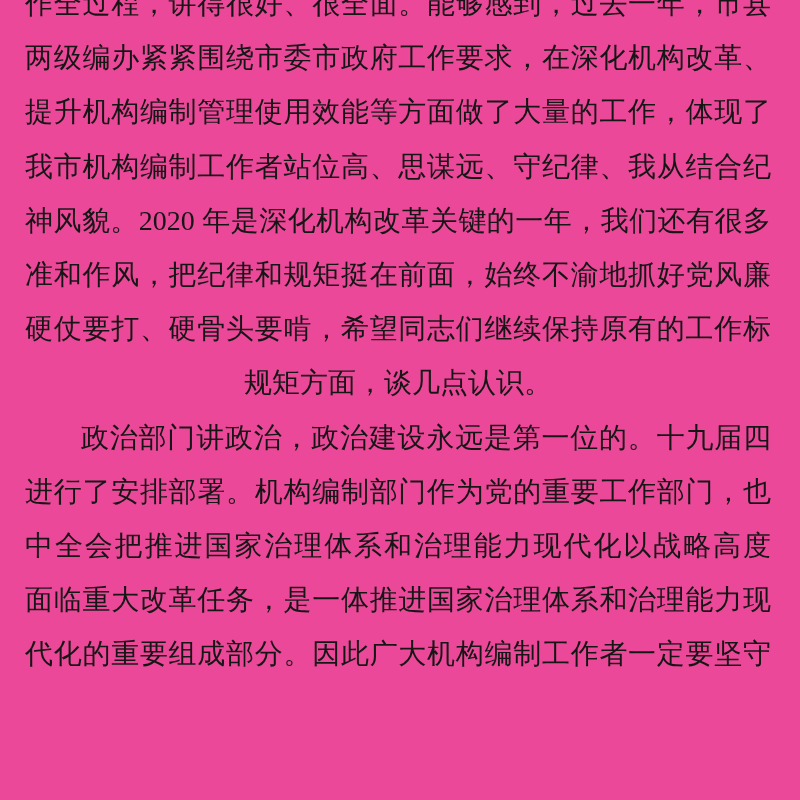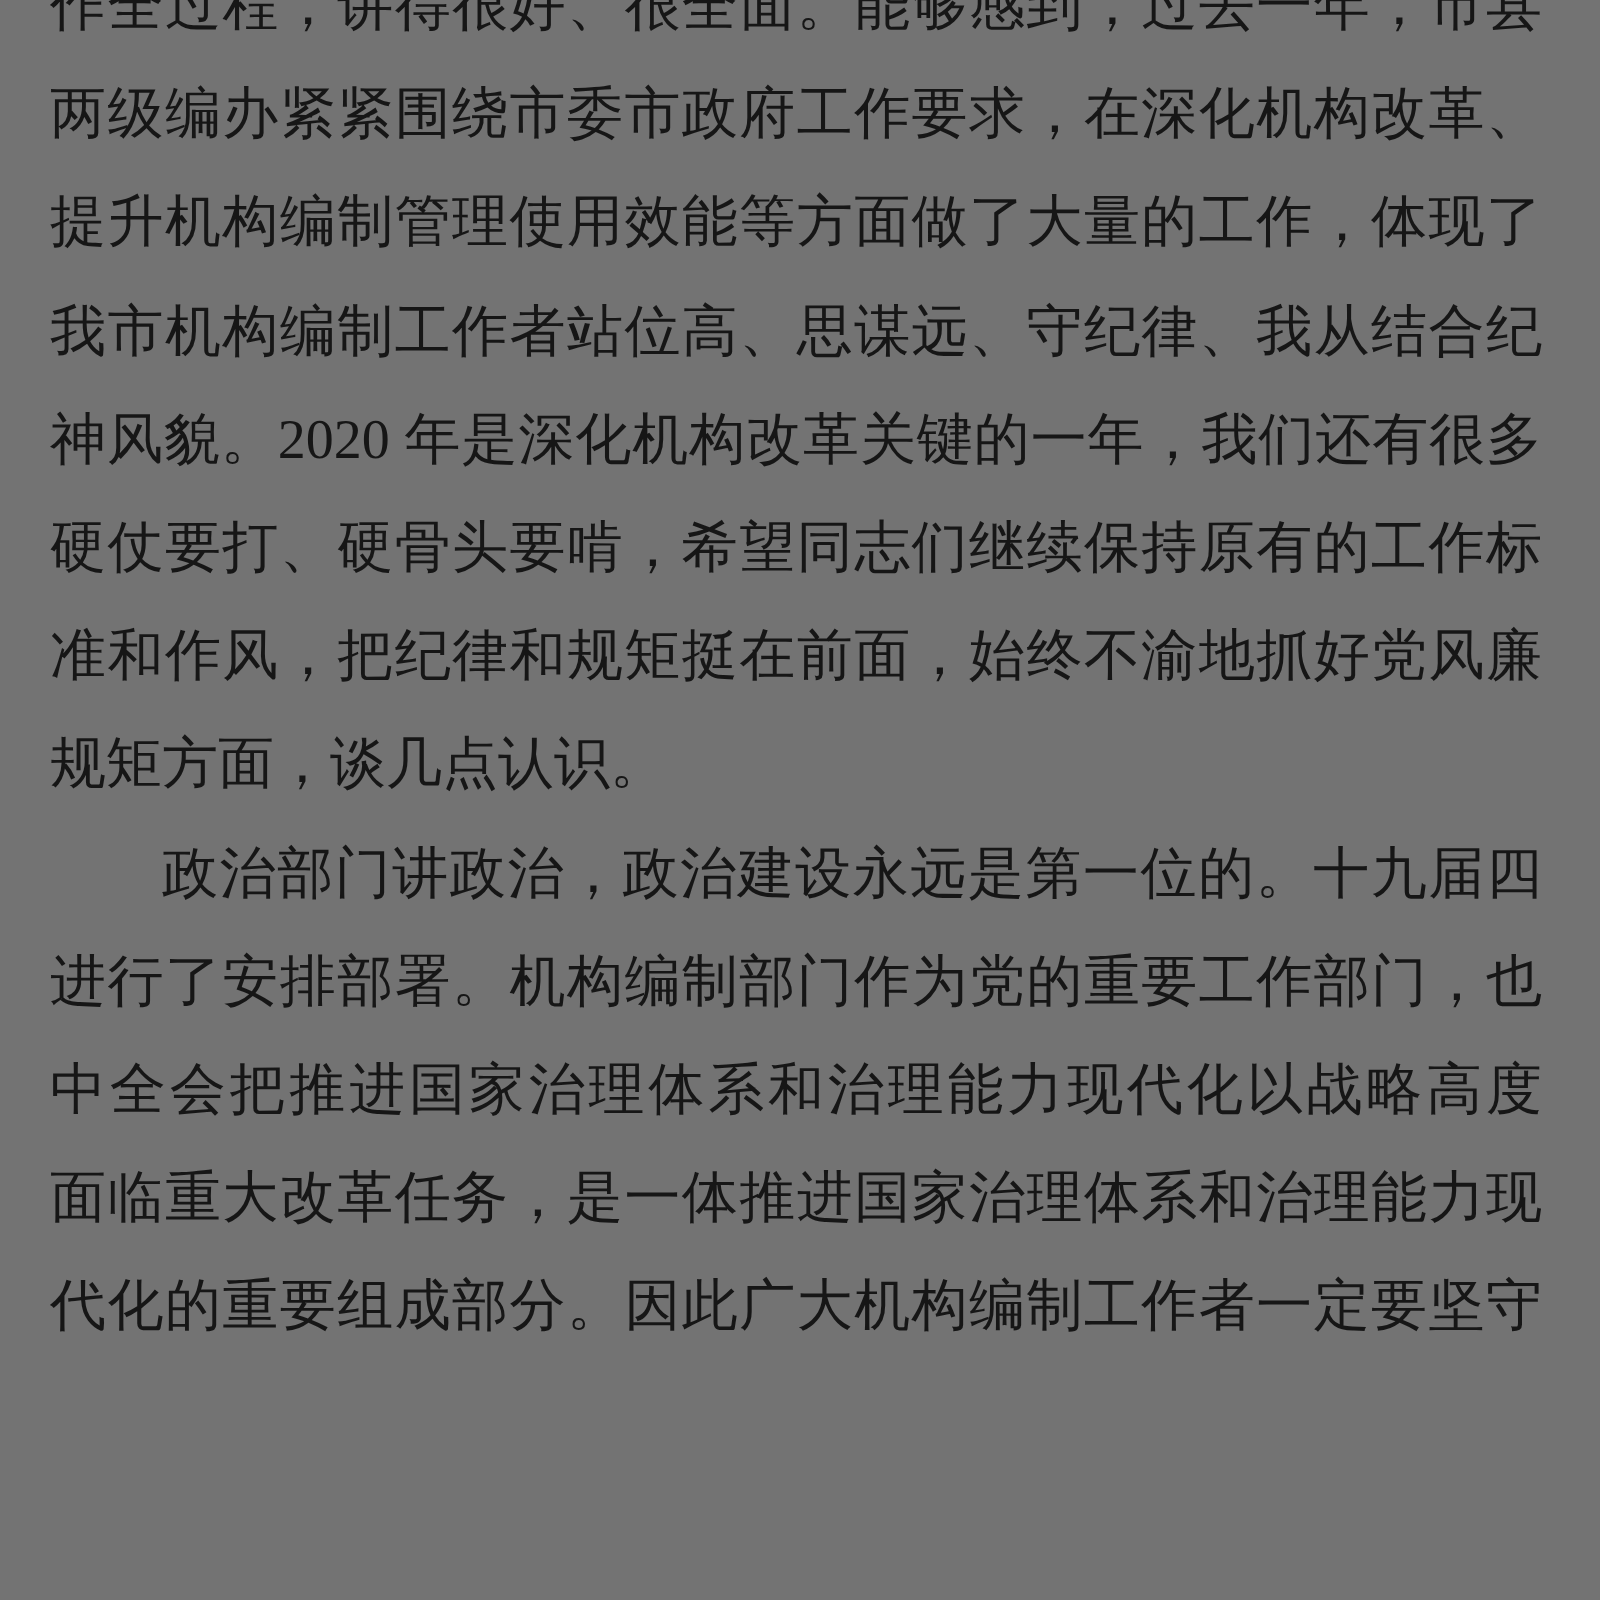--- a/index.html
+++ b/index.html
@@ -4,38 +4,38 @@
 <style>
   html, body {
     margin: 0;
     padding: 0;
     background: #ffffff;
   }
   .page {
     position: relative;
     width: 800px;
     height: 800px;
-    background: #737373;
+    background: #ec4899;
     overflow: hidden;
   }
   .textblock {
     position: absolute;
     left: 25px;
     top: -23px;
     width: 746px;
     font-family: "Liberation Serif", "DejaVu Serif", serif;
     font-size: 28px;
     color: #161616;
     font-weight: 400;
   }
   .line {
     height: 54.2px;
     line-height: 54.2px;
     overflow: hidden;
-    text-align: left;
+    text-align: center;
     white-space: nowrap;
   }
   .line.justify {
     white-space: normal;
     text-align: justify;
     text-align-last: justify;
     text-justify: inter-character;
   }
   .line.indent {
     text-indent: 56px;
@@ -44,22 +44,22 @@
 </head>
 <body>
 
 <div class="page">
   <div class="textblock">
     <div class="line justify">作全过程，讲得很好、很全面。能够感到，过去一年，市县</div>
     <div class="line justify">两级编办紧紧围绕市委市政府工作要求，在深化机构改革、</div>
     <div class="line justify">提升机构编制管理使用效能等方面做了大量的工作，体现了</div>
     <div class="line justify">我市机构编制工作者站位高、思谋远、守纪律、我从结合纪律</div>
     <div class="line justify">神风貌。2020 年是深化机构改革关键的一年，我们还有很多</div>
+    <div class="line justify">准和作风，把纪律和规矩挺在前面，始终不渝地抓好党风廉</div>
     <div class="line justify">硬仗要打、硬骨头要啃，希望同志们继续保持原有的工作标</div>
-    <div class="line justify">准和作风，把纪律和规矩挺在前面，始终不渝地抓好党风廉</div>
     <div class="line">规矩方面，谈几点认识。</div>
     <div class="line justify indent">政治部门讲政治，政治建设永远是第一位的。十九届四</div>
     <div class="line justify">进行了安排部署。机构编制部门作为党的重要工作部门，也</div>
     <div class="line justify">中全会把推进国家治理体系和治理能力现代化以战略高度</div>
     <div class="line justify">面临重大改革任务，是一体推进国家治理体系和治理能力现</div>
     <div class="line justify">代化的重要组成部分。因此广大机构编制工作者一定要坚守</div>
   </div>
 </div>
 
 </body></html>

